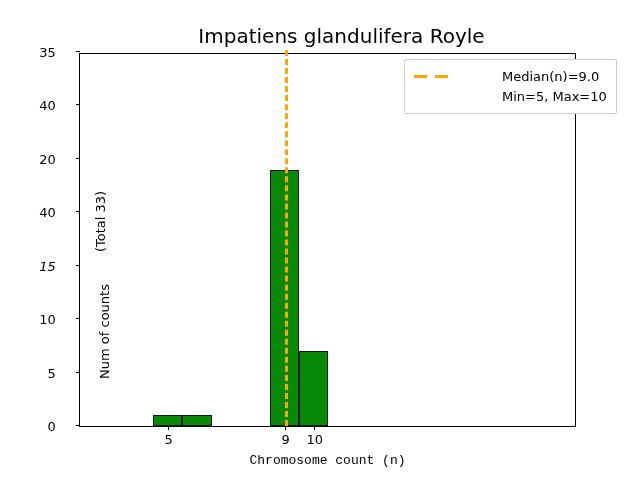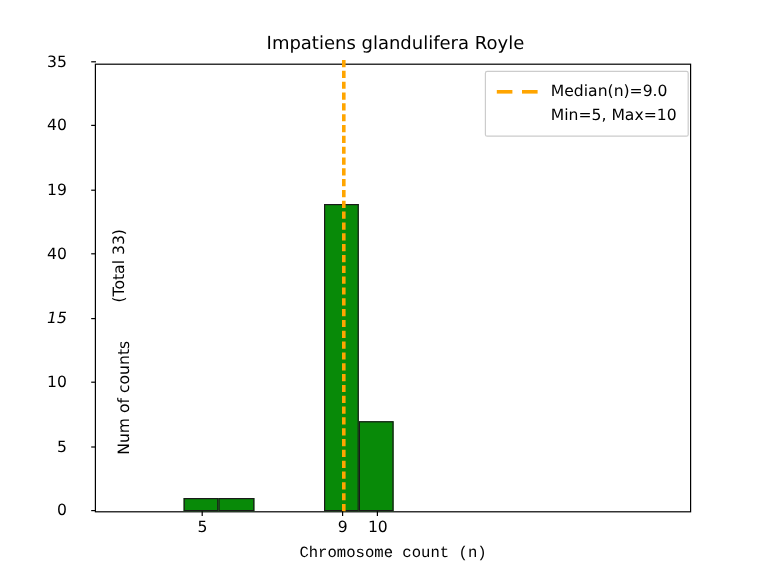--- a/index.html
+++ b/index.html
@@ -18,25 +18,25 @@
   #figure {
     position: relative;
     width: 640px;
     height: 480px;
     background: #ffffff;
   }
 
   
   #chart-title {
     position: absolute;
-    left: 81px;
+    left: 93px;
     top: 27px;
     width: 497px;
     text-align: center;
-    font-size: 15px;
+    font-size: 20px;
     line-height: 18px;
     color: #000000;
     white-space: nowrap;
   }
 
   
   #axes {
     position: absolute;
     left: 79px;
     top: 53px;
@@ -153,20 +153,21 @@
     border: 1px solid #cccccc;
     border-radius: 2px;
     background: #ffffff;
     padding: 6px 9px 7px 9px;
     box-sizing: border-box;
   }
   .legend-row {
     display: flex;
     align-items: center;
     height: 20px;
+    gap: 43px;
   }
   .legend-swatch {
     width: 36px;
     height: 11px;
     margin-right: 9px;
     position: relative;
     flex: 0 0 auto;
   }
   .legend-swatch::before,
   .legend-swatch::after {
@@ -218,21 +219,21 @@
         <div class="ytick" style="bottom: 106.857px;">
           <span class="ytick-label">10</span>
         </div>
         <div class="ytick" style="bottom: 160.286px; font-style: italic;">
           <span class="ytick-label">15</span>
         </div>
         <div class="ytick" style="bottom: 213.714px;">
           <span class="ytick-label">40</span>
         </div>
         <div class="ytick" style="bottom: 267.143px;">
-          <span class="ytick-label">19</span>
+          <span class="ytick-label">20</span>
         </div>
         <div class="ytick" style="bottom: 320.571px;">
           <span class="ytick-label">40</span>
         </div>
         <div class="ytick" style="bottom: 374px;">
           <span class="ytick-label">35</span>
         </div>
       </div>
     <div id="xtick-group">
         <div class="xtick" style="left: 87.7059px;">

